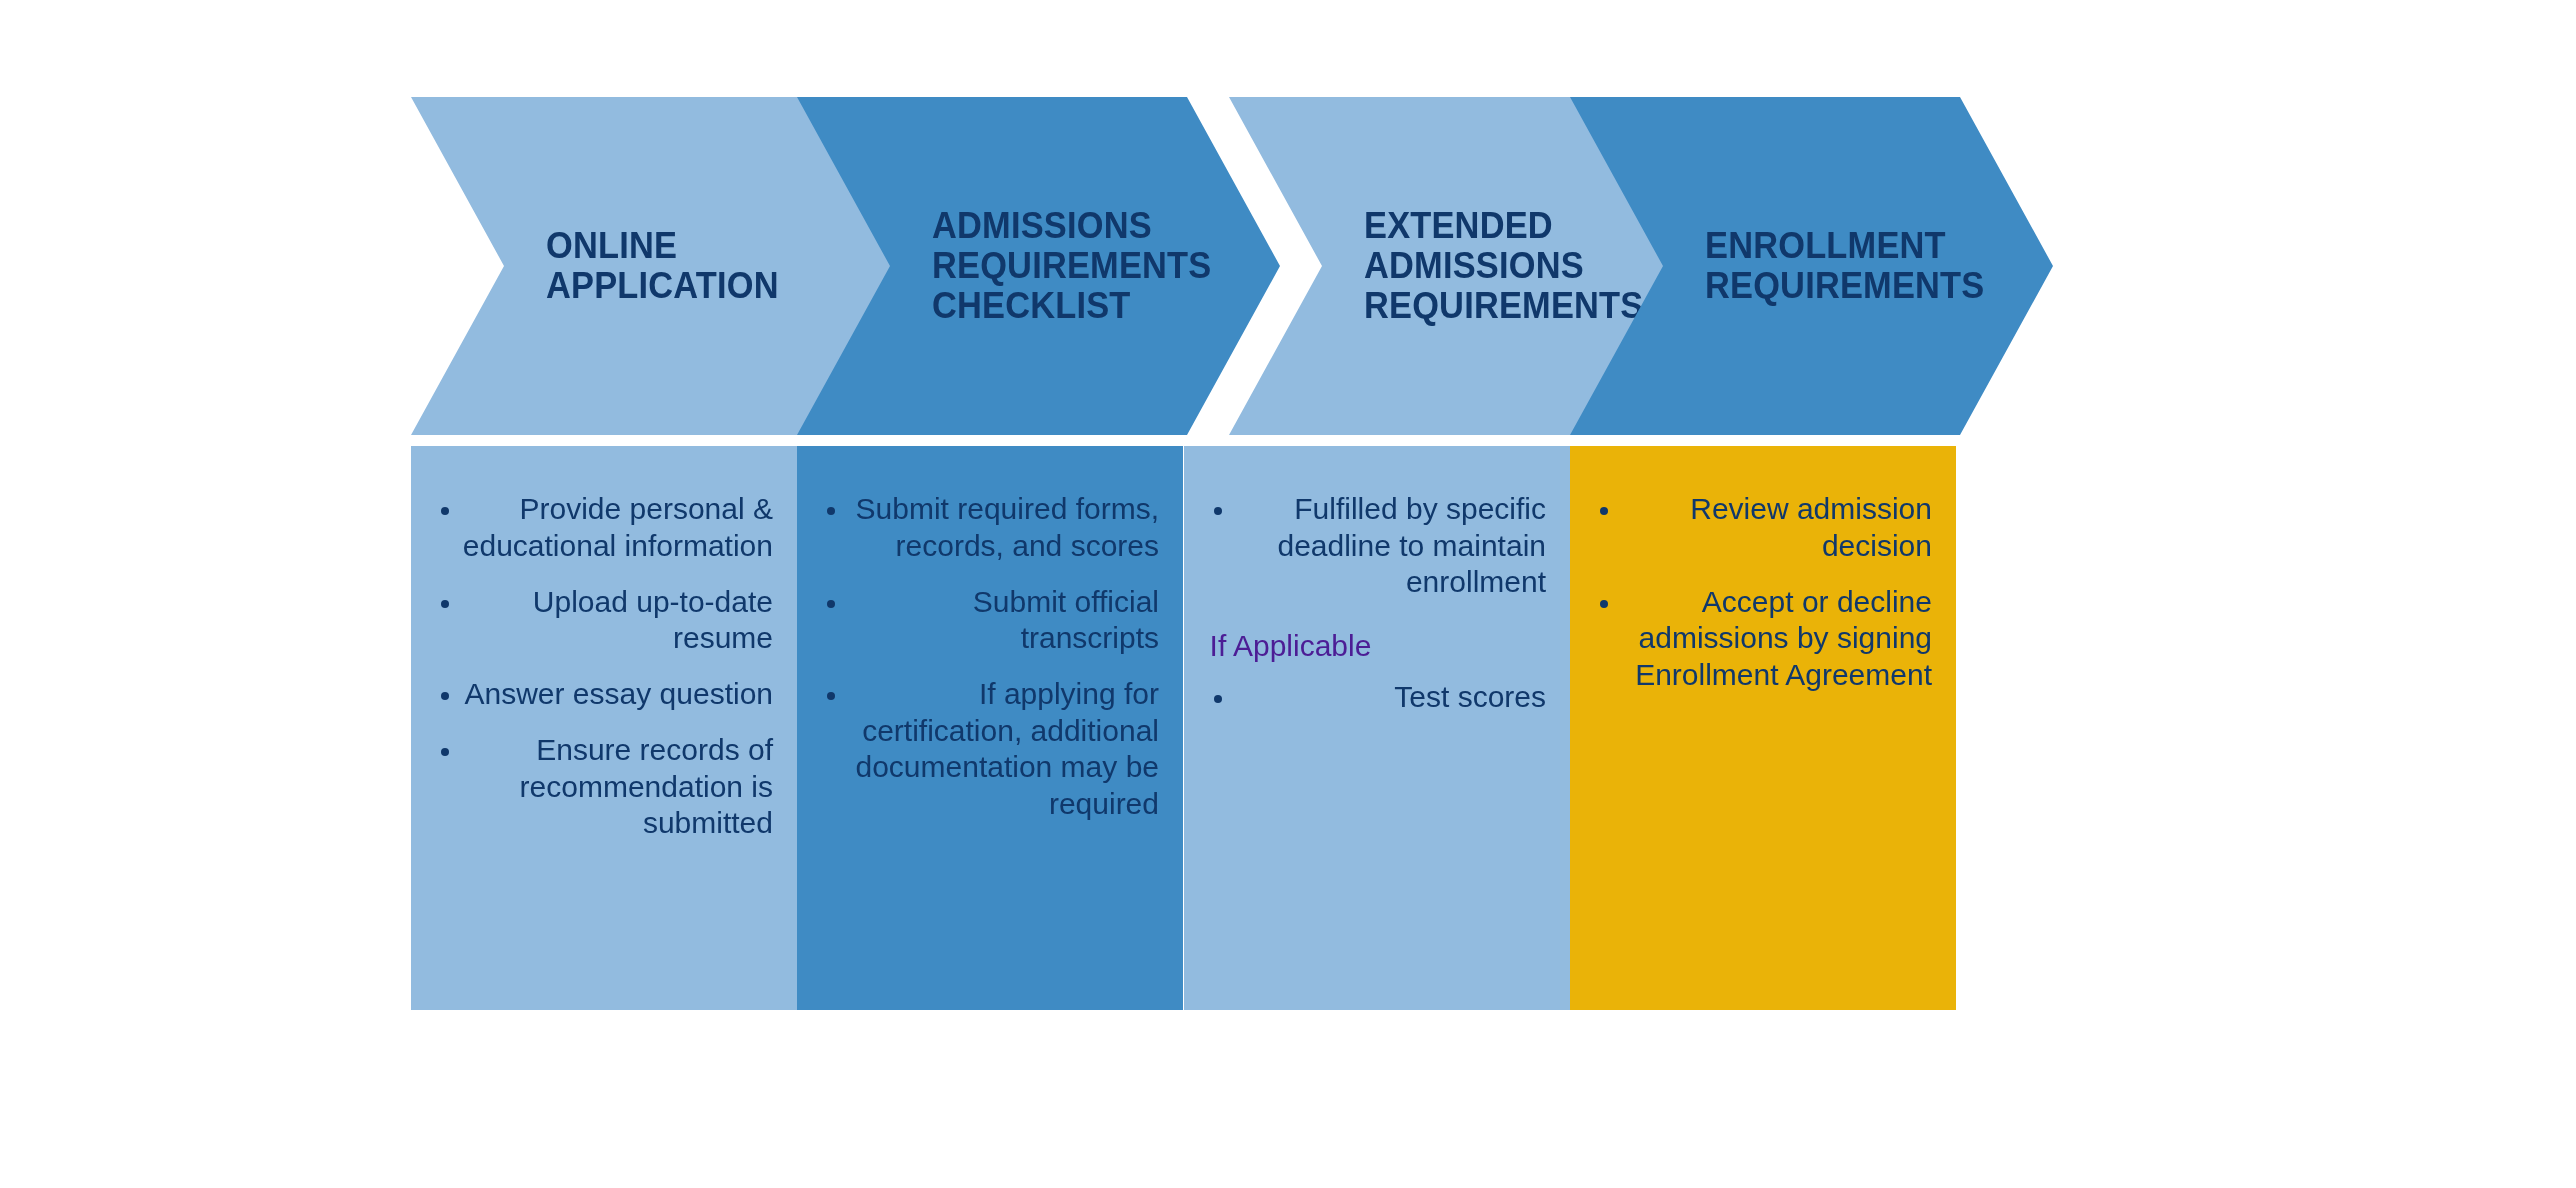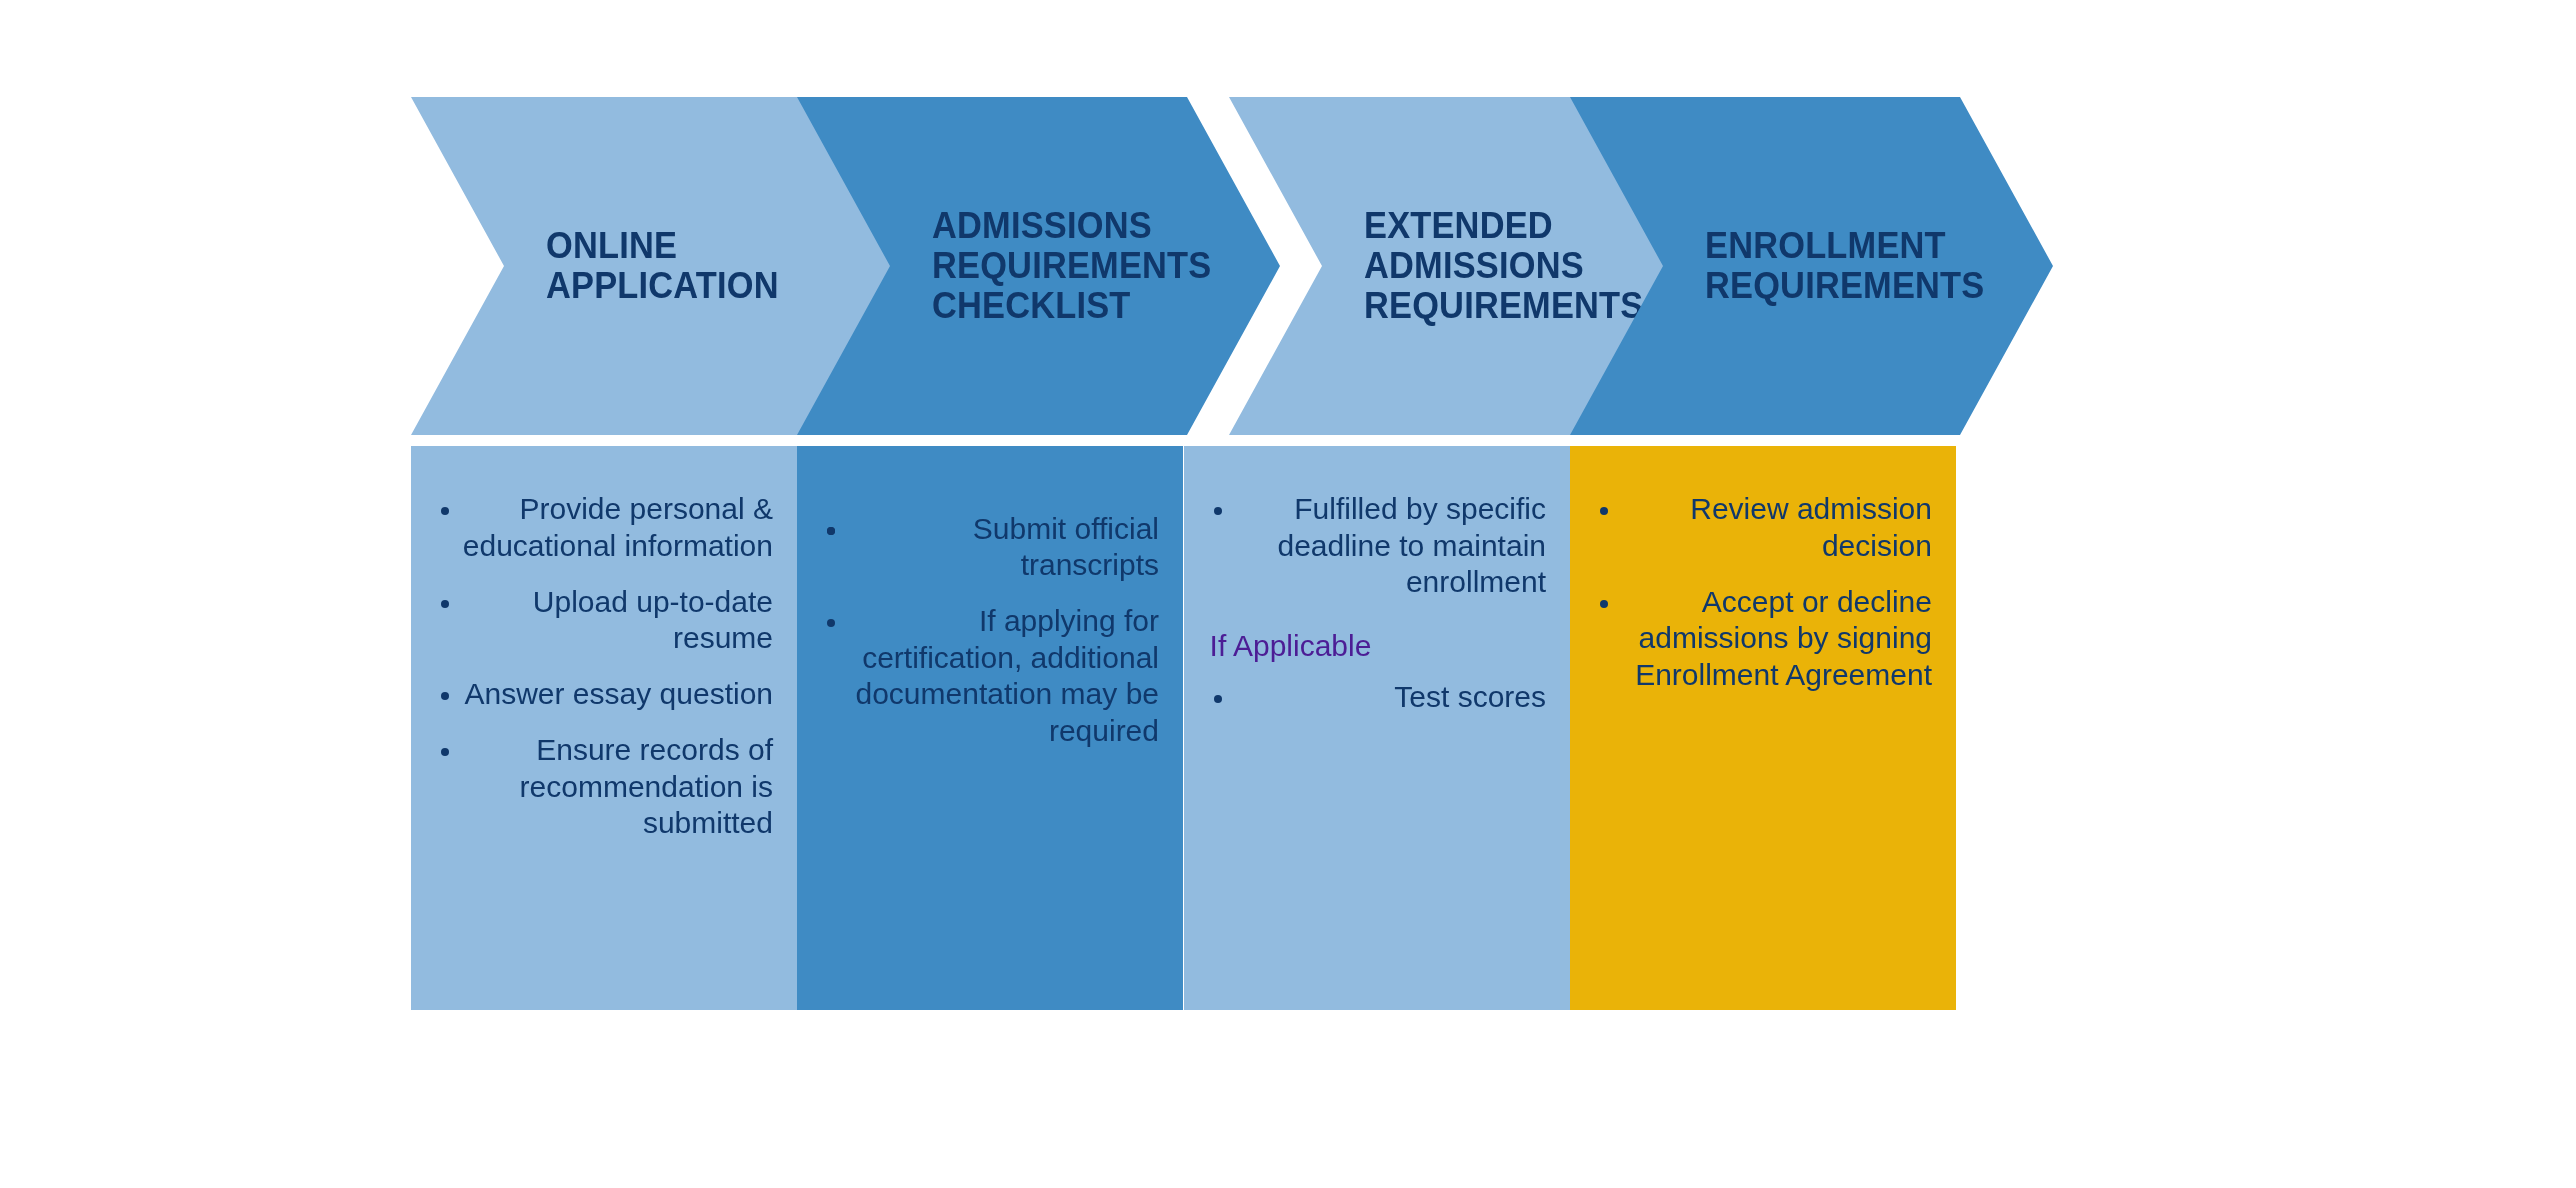--- a/index.html
+++ b/index.html
@@ -178,20 +178,21 @@
           <span class="bullet-dot"></span>
           <span>Ensure records of recommendation is submitted</span>
         </li>
       </ul>
     </div>
 
     <div class="column col-2">
       <ul class="bullet-list">
         <li class="bullet-item">
           <span class="bullet-dot"></span>
+          <span>Submit required forms, records, and scores</span>
         </li>
         <li class="bullet-item">
           <span class="bullet-dot"></span>
           <span>Submit official transcripts</span>
         </li>
         <li class="bullet-item">
           <span class="bullet-dot"></span>
           <span>If applying for certification, additional documentation may be required</span>
         </li>
       </ul>

